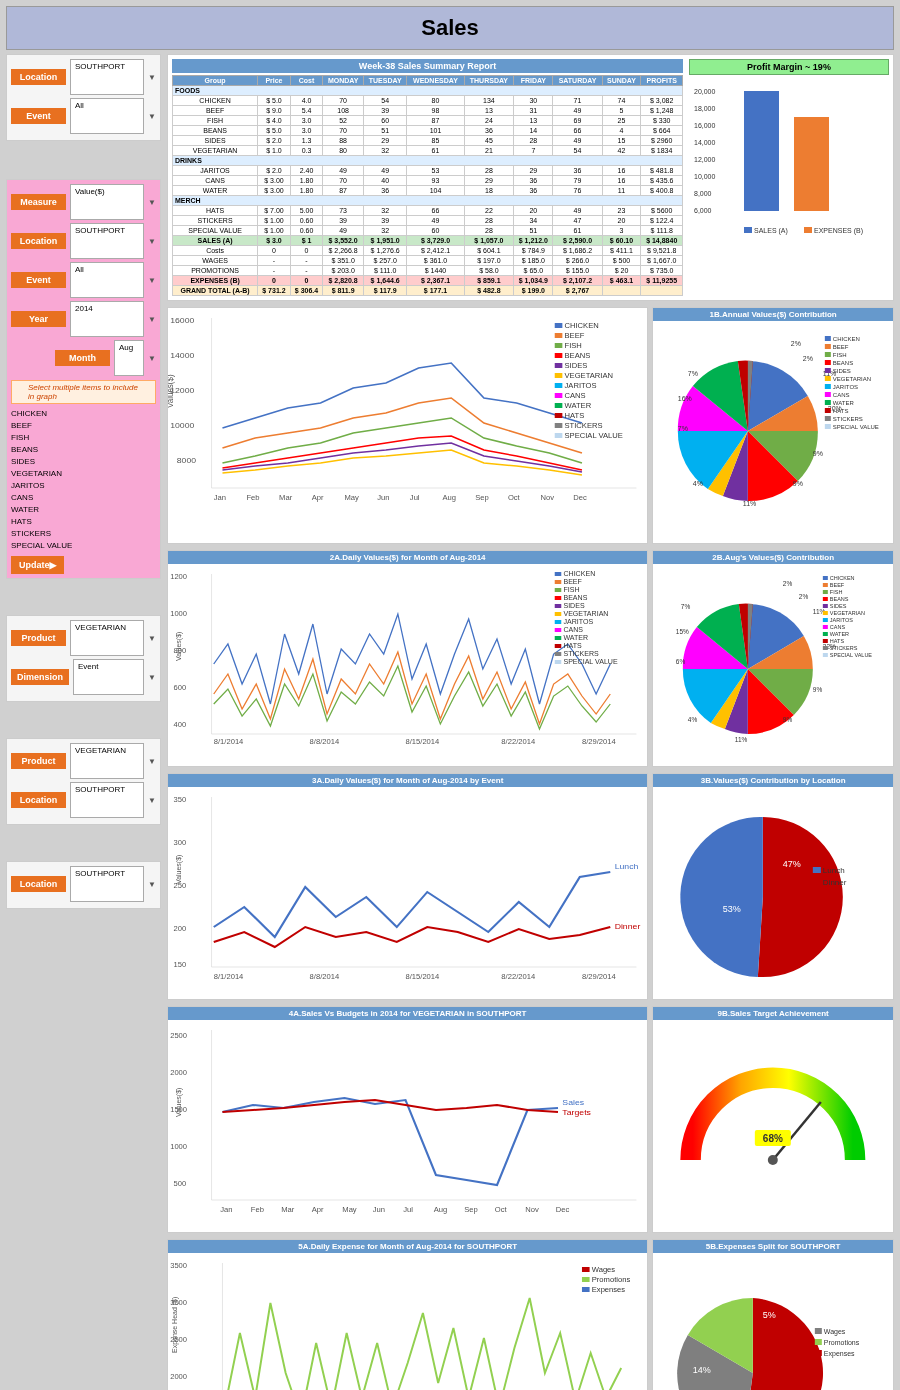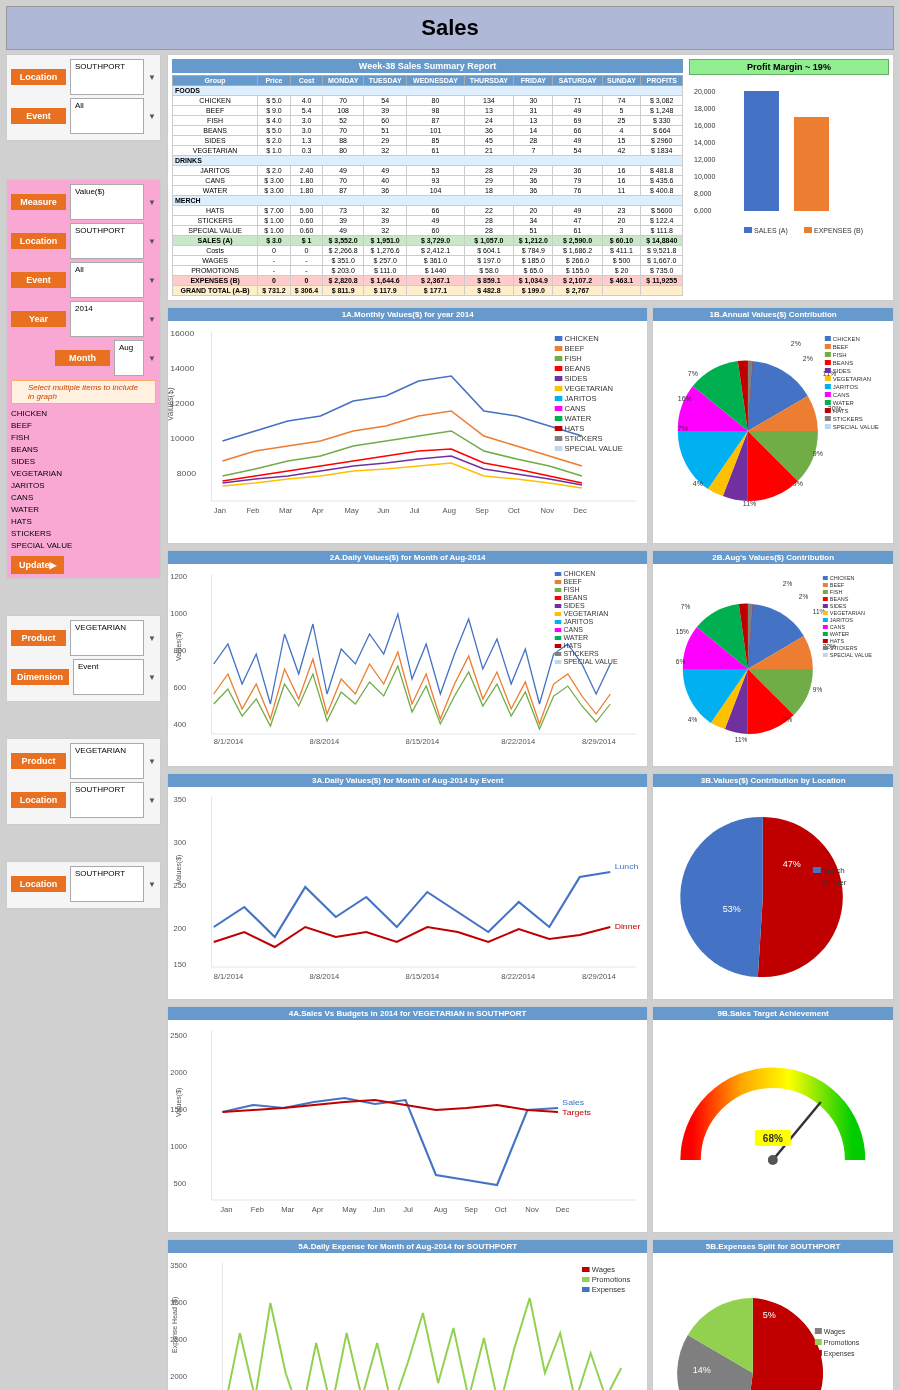--- a/index.html
+++ b/index.html
@@ -617,21 +617,20 @@
           <rect x="55" y="148" width="8" height="6" fill="#4472C4"></rect>
           <text x="65" y="154" font-size="7" fill="#333">SALES (A)</text>
           <rect x="115" y="148" width="8" height="6" fill="#ED7D31"></rect>
           <text x="125" y="154" font-size="7" fill="#333">EXPENSES (B)</text>
         </svg>
       </div>
     </div>
 
     <div class="charts-row">
       <div class="chart-left">
-        <div class="chart-title">1A.Monthly Values($) for year 2014</div>
         <svg width="100%" height="220" viewBox="0 0 440 220" preserveAspectRatio="none">
 
           <line x1="40" y1="10" x2="40" y2="180" stroke="#ccc" stroke-width="0.5"></line>
           <line x1="40" y1="180" x2="430" y2="180" stroke="#ccc" stroke-width="0.5"></line>
 
           <text x="2" y="15" font-size="8" fill="#555">16000</text>
           <text x="2" y="50" font-size="8" fill="#555">14000</text>
           <text x="2" y="85" font-size="8" fill="#555">12000</text>
           <text x="2" y="120" font-size="8" fill="#555">10000</text>
           <text x="8" y="155" font-size="8" fill="#555">8000</text>

